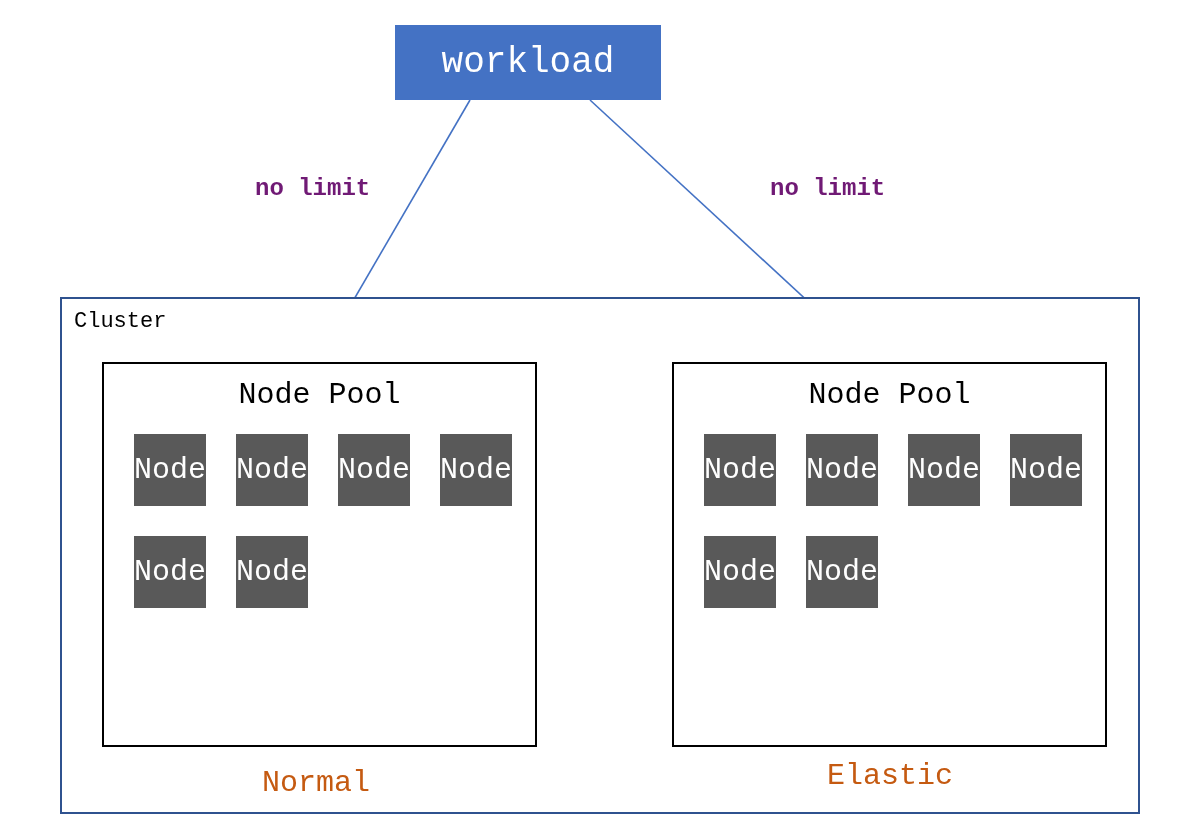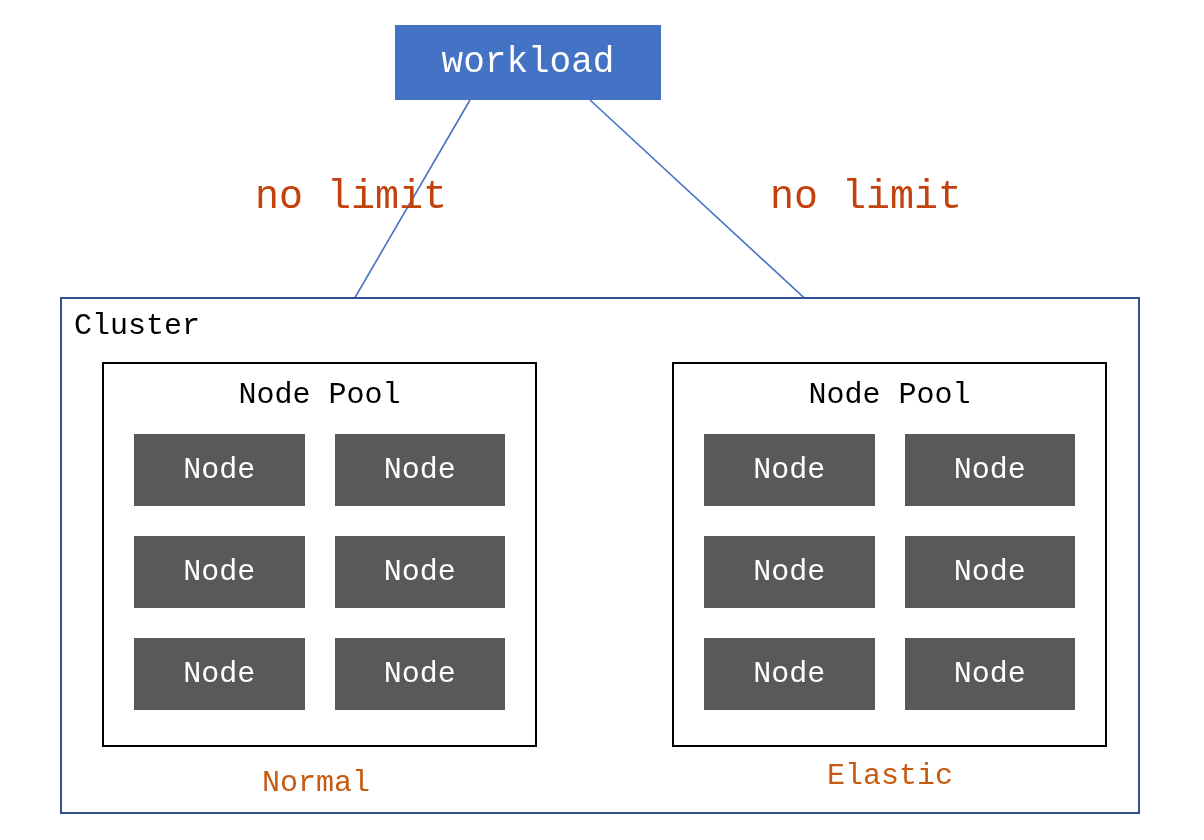--- a/index.html
+++ b/index.html
@@ -25,38 +25,39 @@
     background: #4472c4;
     color: #ffffff;
     font-size: 36px;
     display: flex;
     align-items: center;
     justify-content: center;
     font-family: "Courier New", Courier, monospace;
   }
   .edge-label {
     position: absolute;
-    color: #c2410c;
-    font-size: 40px;
+    color: #701a75;
+    font-size: 24px;
     font-family: "Courier New", Courier, monospace;
+    font-weight: bold;
   }
   .cluster-box {
     position: absolute;
     left: 60px;
     top: 297px;
     width: 1080px;
     height: 517px;
     border: 2px solid #2f528f;
     background: #ffffff;
   }
   .cluster-label {
     position: absolute;
     left: 12px;
     top: 10px;
-    font-size: 30px;
+    font-size: 22px;
     font-family: "Courier New", Courier, monospace;
     color: #000000;
   }
   .nodepool {
     position: absolute;
     width: 435px;
     height: 385px;
     border: 2px solid #000000;
     background: #ffffff;
   }
@@ -64,21 +65,21 @@
   .nodepool-right { left: 610px; top: 63px; }
   .nodepool-title {
     text-align: center;
     font-size: 30px;
     margin-top: 14px;
     font-family: "Courier New", Courier, monospace;
     color: #000000;
   }
   .node-grid {
     display: grid;
-    grid-template-columns: 1fr 1fr;
+    grid-template-columns: 1fr 1fr 1fr 1fr;
     grid-template-rows: repeat(3, 1fr);
     gap: 30px 30px;
     padding: 22px 30px 30px 30px;
   }
   .node {
     background: #595959;
     color: #ffffff;
     font-size: 30px;
     display: flex;
     align-items: center;

